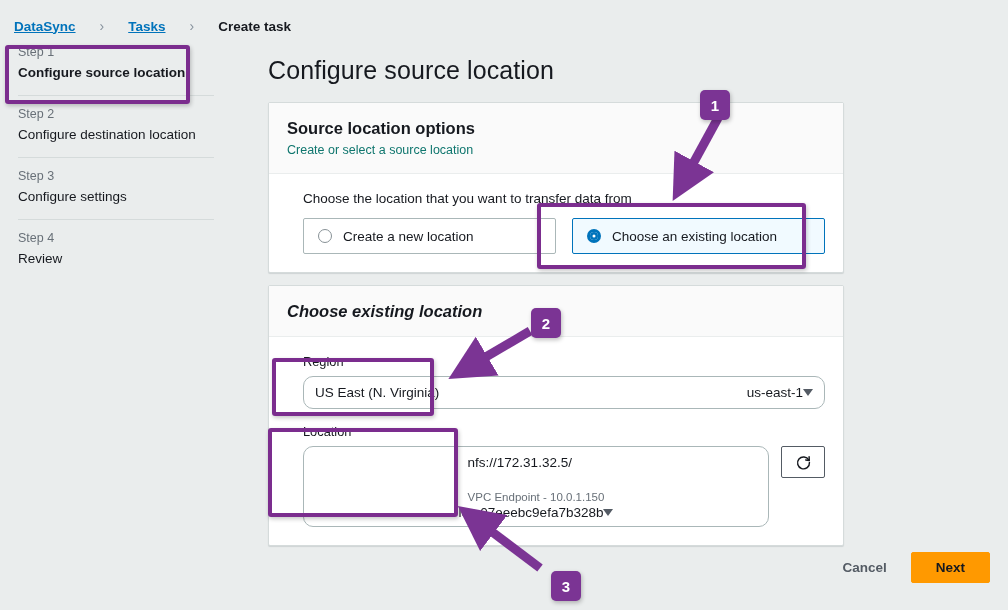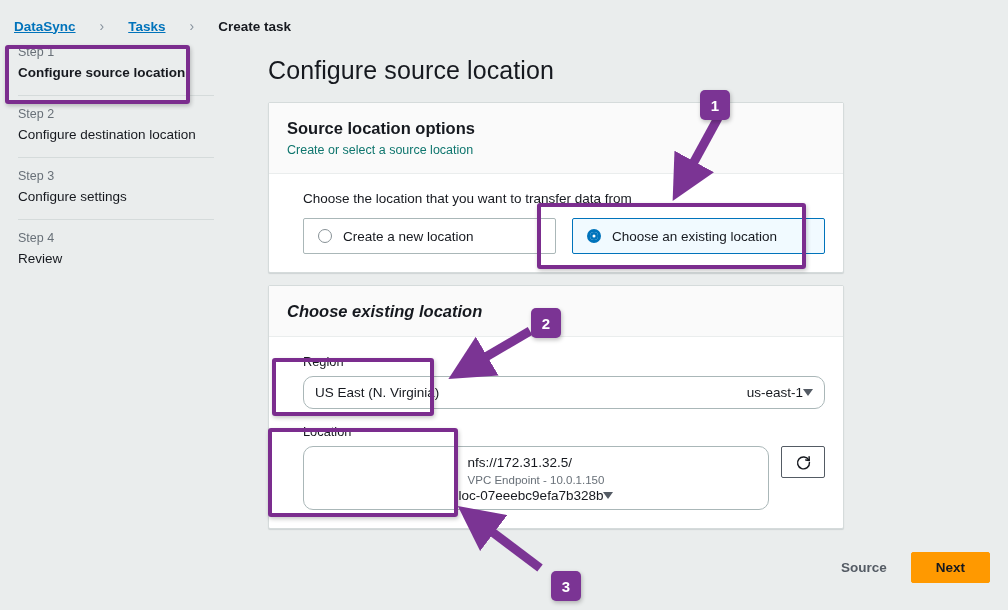--- a/index.html
+++ b/index.html
@@ -80,21 +80,21 @@
   .field-label { font-size: 12.8px; color: #16191f; line-height: 18px; margin-bottom: 5px; }
   .ctrl-row { display: flex; align-items: flex-start; gap: 12px; }
   .select {
     flex: 1 1 auto; display: flex; align-items: center; justify-content: space-between;
     border: 1px solid #aab7b8; border-radius: 10px; background: #fff;
     padding: 6px 11px; cursor: pointer; min-height: 32px;
   }
   .select.tall { min-height: 44px; flex-direction: column; }
   .sel-left { display: flex; flex-direction: column; }
   .sel-main { font-size: 13.5px; color: #16191f; line-height: 19px; }
-  .sel-sub { font-size: 11.5px; color: #687078; line-height: 15px; margin-top: 1px; }
+  .sel-sub { font-size: 11.5px; color: #687078; line-height: 15px; margin-top: 18px; }
   .sel-right { display: flex; align-items: center; gap: 0; }
   .sel-value { font-size: 13.5px; color: #16191f; }
   .caret { width: 0; height: 0; border-left: 5.5px solid transparent; border-right: 5.5px solid transparent; border-top: 7px solid #545b64; }
   .icon-btn {
     flex: none; width: 44px; height: 32px;
     border: 1px solid #545b64; border-radius: 2px; background: #fff;
     display: flex; align-items: center; justify-content: center; cursor: pointer;
   }
   .icon-btn svg { display: block; }
 
@@ -217,21 +217,21 @@
               </svg>
             </span>
           </button>
         </div>
       </div>
 
     </div>
   </section>
 
   <div class="actions">
-    <button class="btn-cancel">Source</button>
+    <button class="btn-cancel">Cancel</button>
     <button class="btn-next">Next</button>
   </div>
 
   <div class="anno hl" style="left:5px; top:45px; width:185px; height:59px;"></div>
 
   <div class="anno hl" style="left:537px; top:203px; width:269px; height:66px;"></div>
 
   <div class="anno hl" style="left:272px; top:358px; width:162px; height:58px;"></div>
 
   <div class="anno hl" style="left:268px; top:428px; width:190px; height:89px;"></div>

